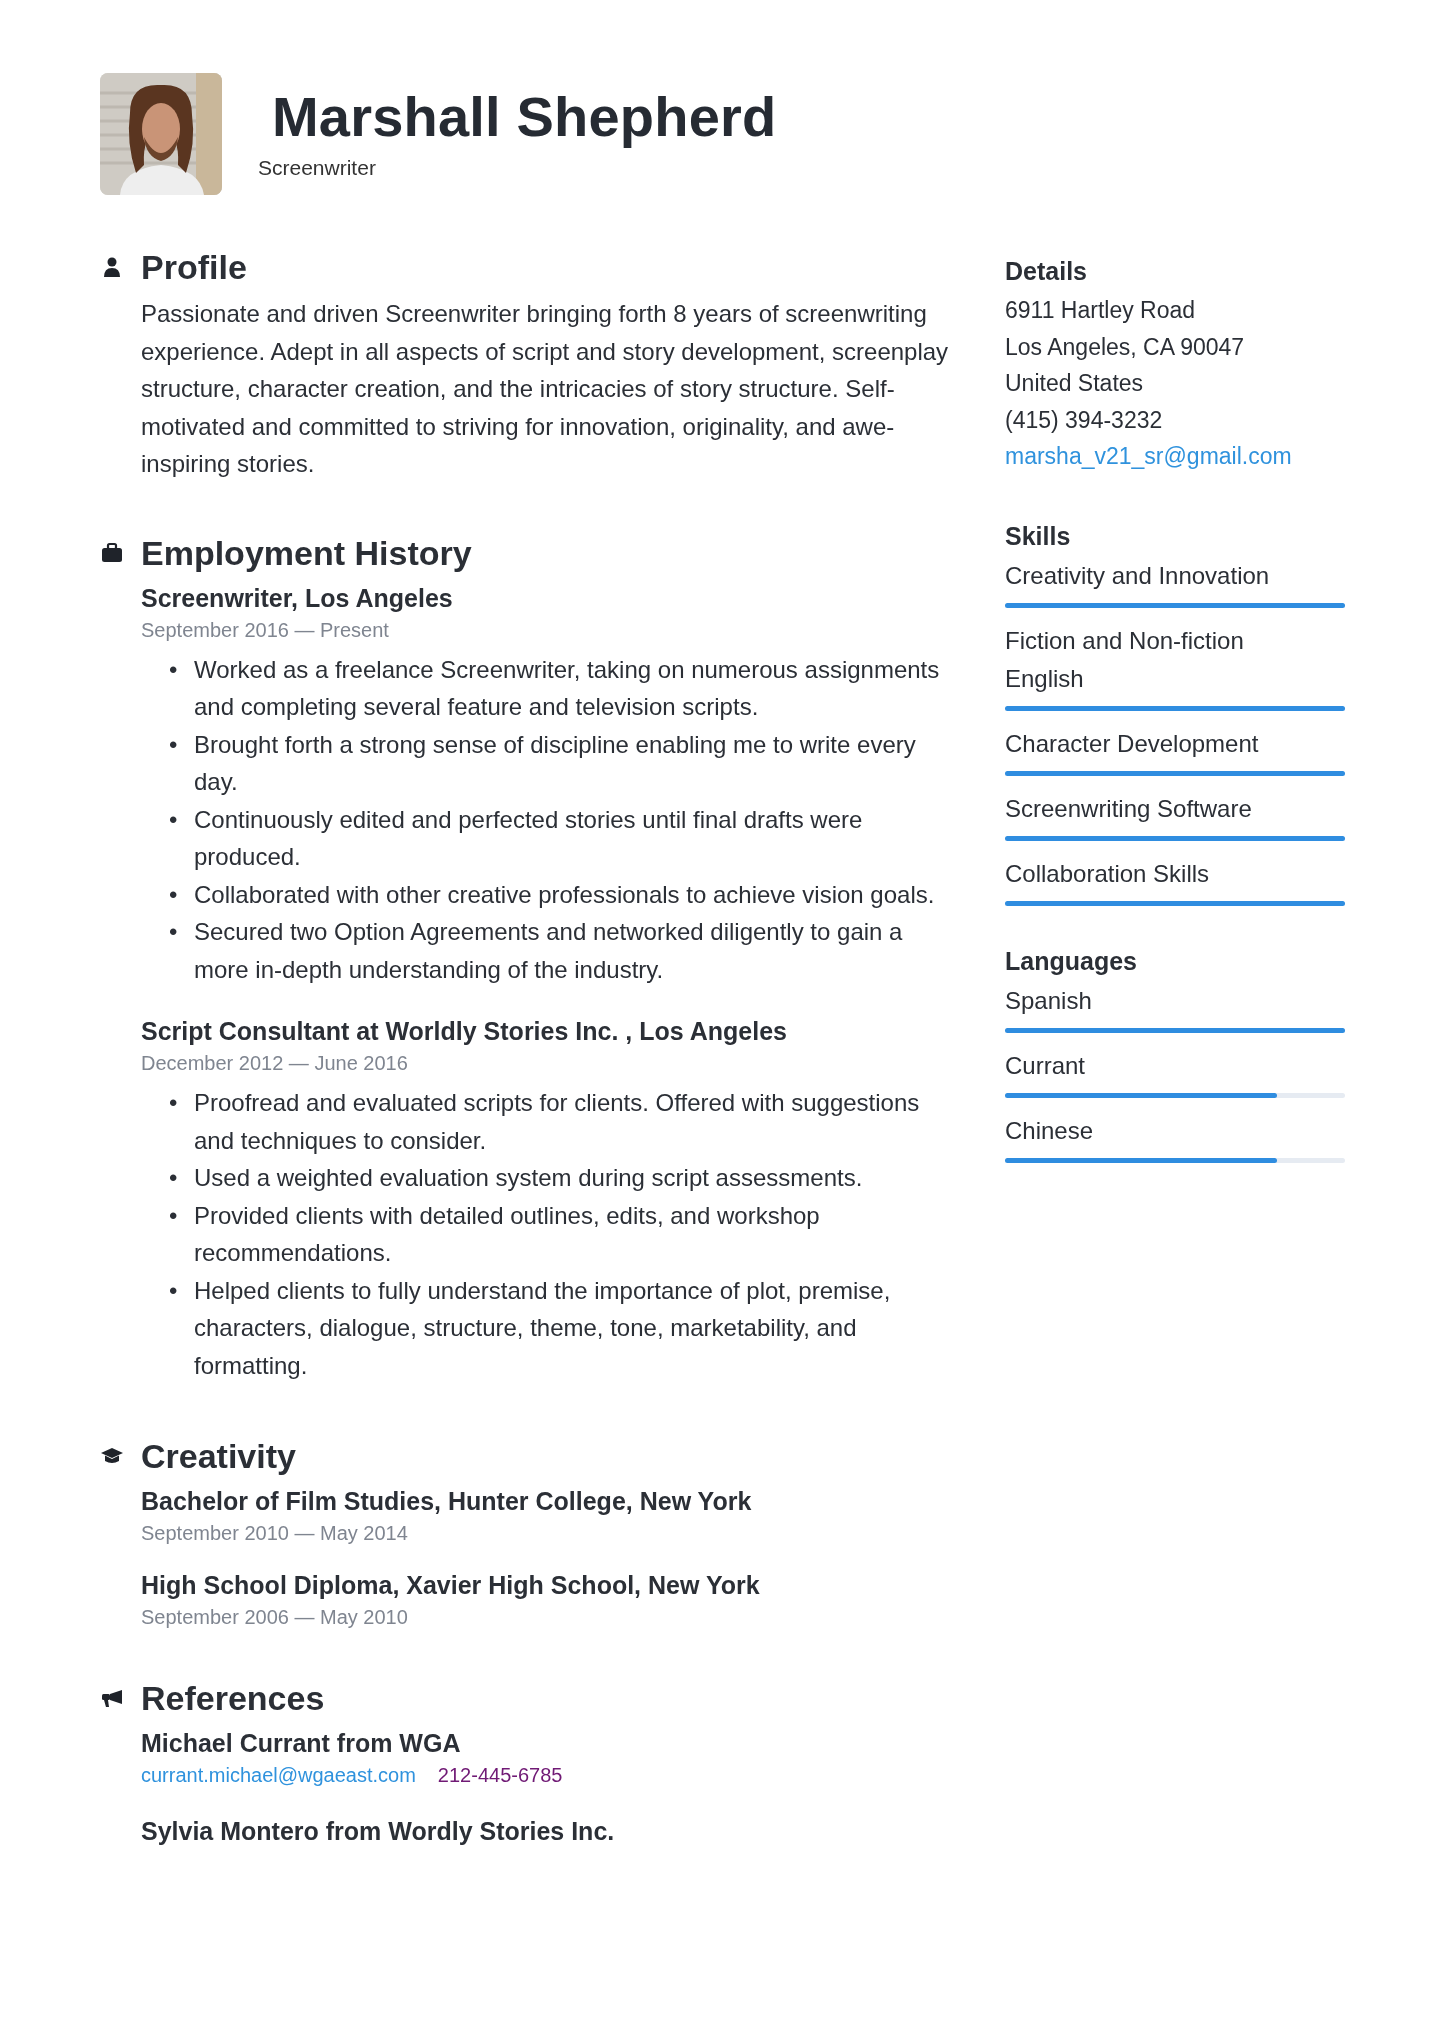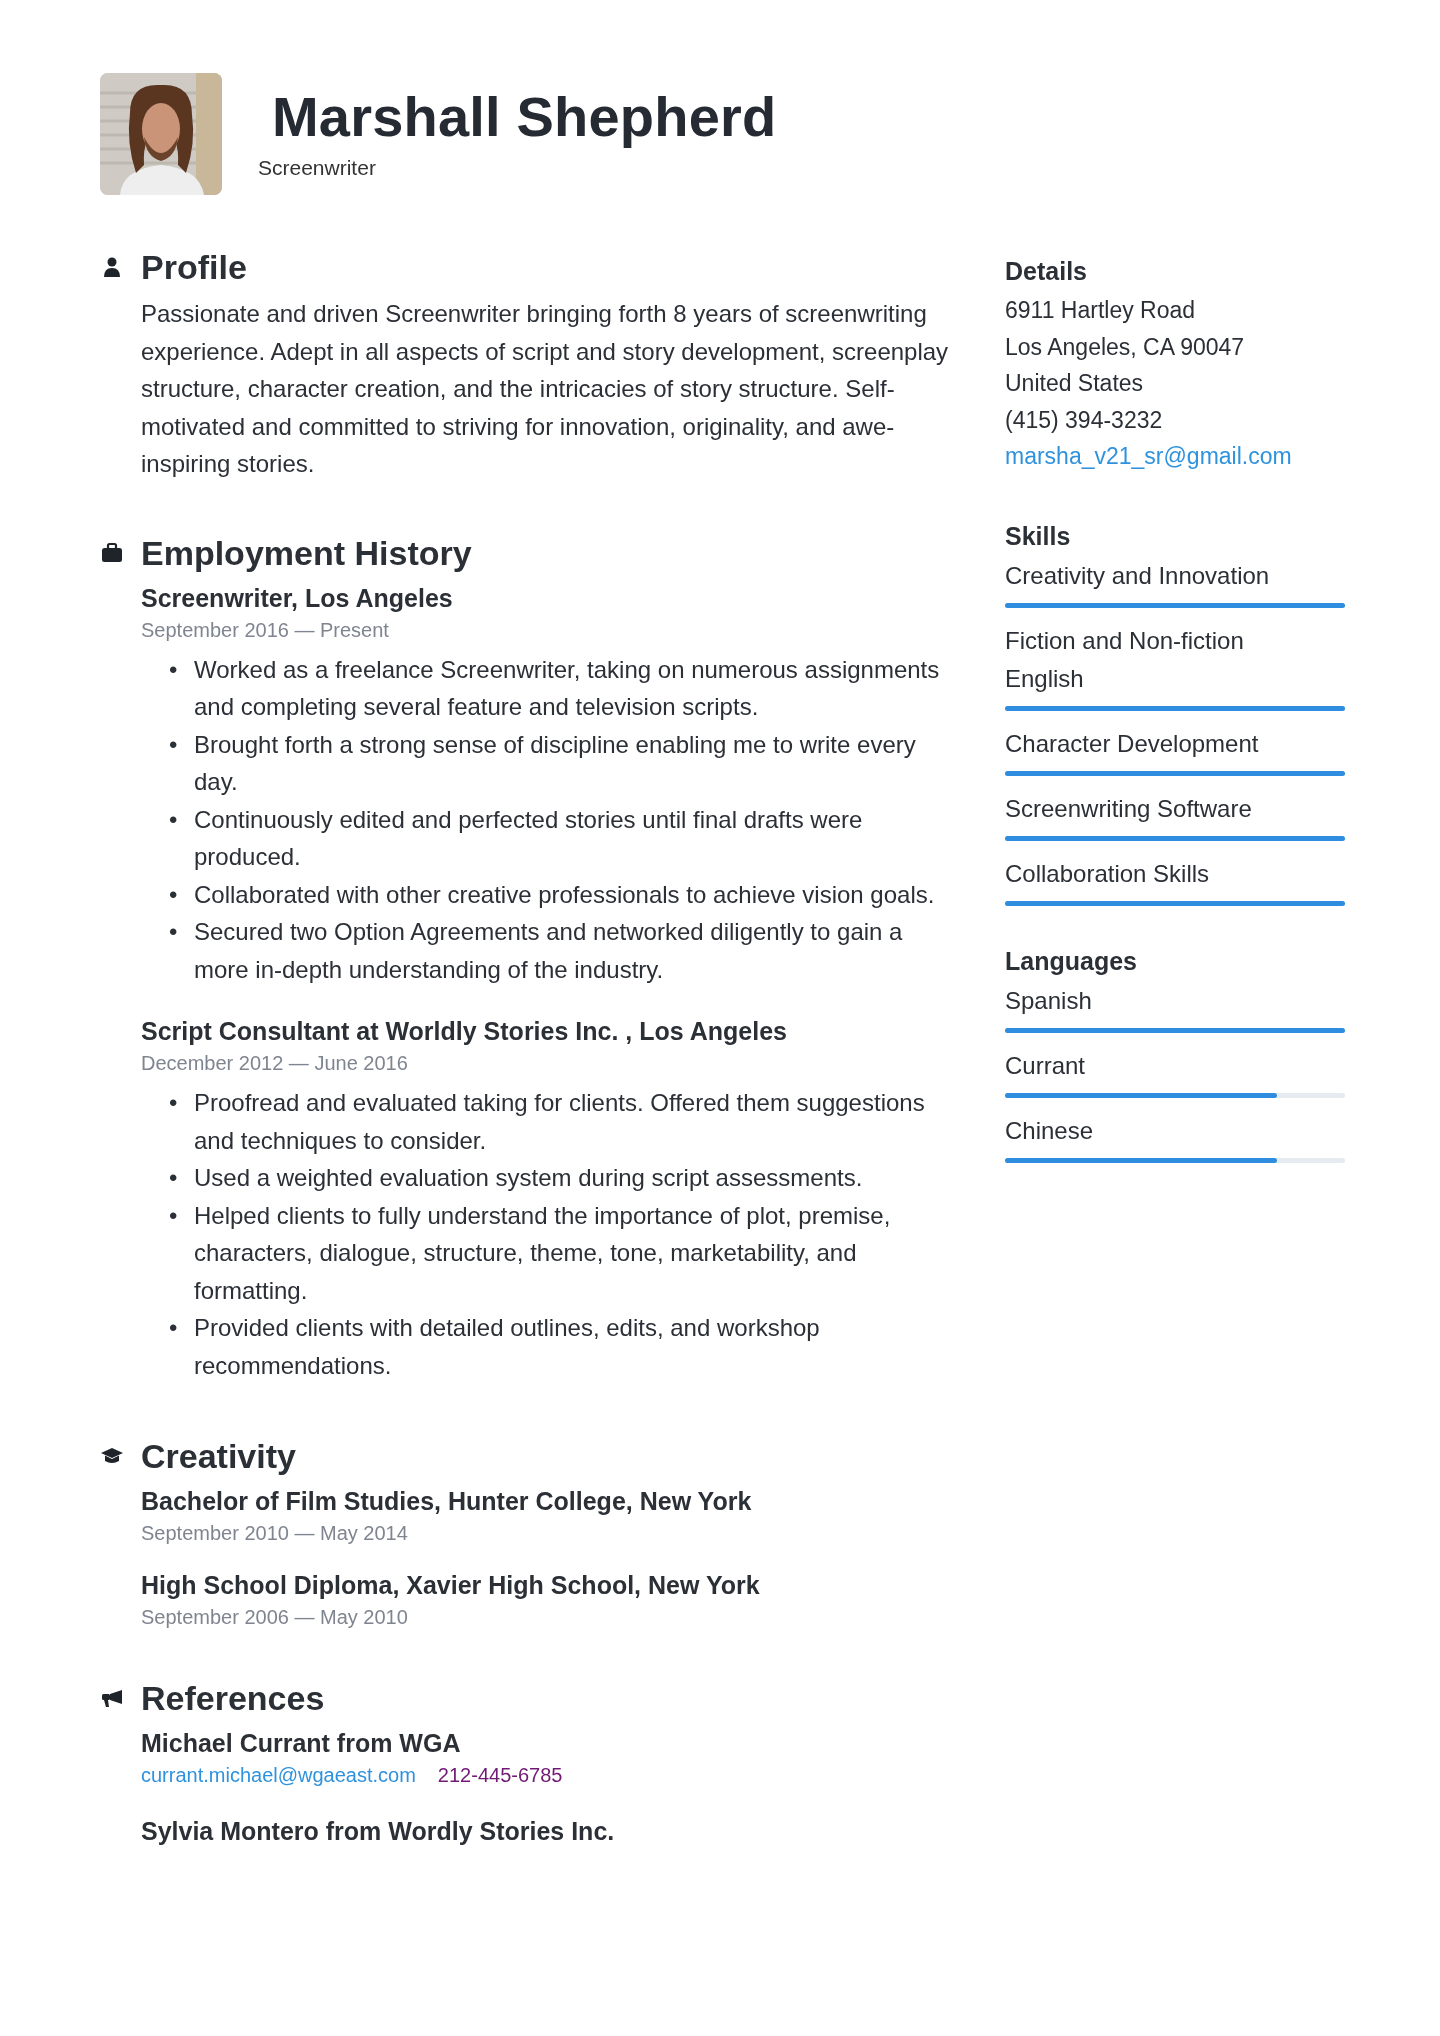--- a/index.html
+++ b/index.html
@@ -83,24 +83,24 @@
         <li>Continuously edited and perfected stories until final drafts were produced.</li>
         <li>Collaborated with other creative professionals to achieve vision goals.</li>
         <li>Secured two Option Agreements and networked diligently to gain a more in-depth understanding of the industry.</li>
       </ul>
     </div>
 
     <div style="margin-top:26px;">
       <div class="job-title">Script Consultant at Worldly Stories Inc. , Los Angeles</div>
       <div class="job-date">December 2012 — June 2016</div>
       <ul class="bullets">
-        <li>Proofread and evaluated taking for clients. Offered them suggestions and techniques to consider.</li>
+        <li>Proofread and evaluated scripts for clients. Offered with suggestions and techniques to consider.</li>
         <li>Used a weighted evaluation system during script assessments.</li>
+        <li>Provided clients with detailed outlines, edits, and workshop recommendations.</li>
         <li>Helped clients to fully understand the importance of plot, premise, characters, dialogue, structure, theme, tone, marketability, and formatting.</li>
-        <li>Provided clients with detailed outlines, edits, and workshop recommendations.</li>
       </ul>
     </div>
   </div>
 
   <div class="section" style="margin-top:50px;">
     <div class="sec-head">
       <svg class="sec-icon" viewBox="0 0 24 24">
         <path d="M1 9 L12 4 L23 9 L12 14 Z" fill="#1f232a"></path>
         <path d="M5 11.5 L5 17 Q12 21 19 17 L19 11.5 L12 15 Z" fill="#1f232a"></path>
       </svg>

